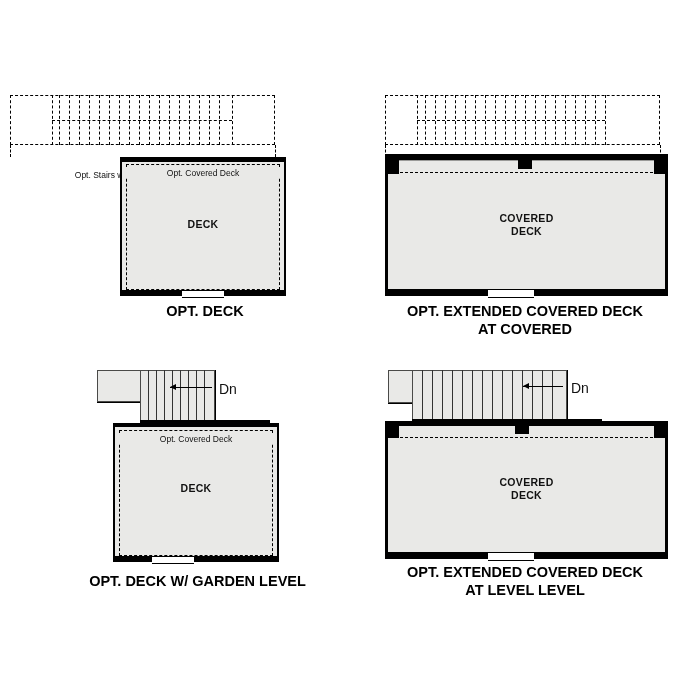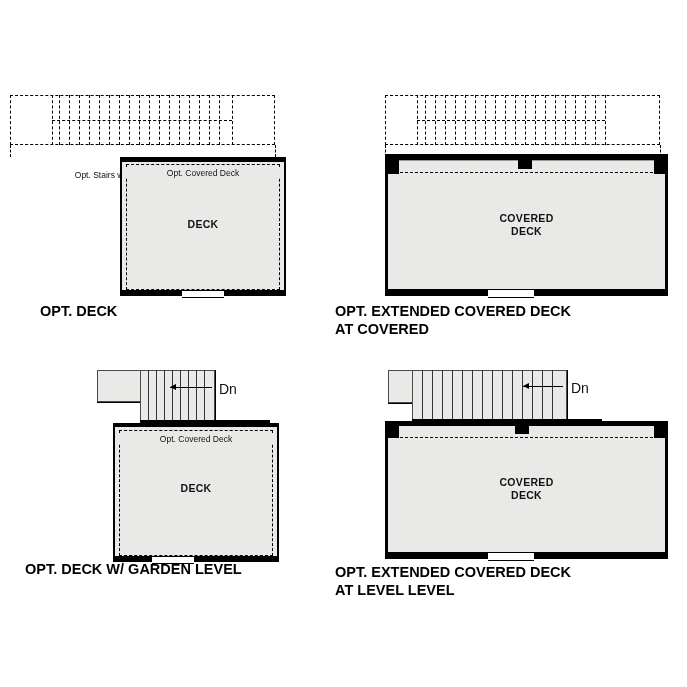--- a/index.html
+++ b/index.html
@@ -75,21 +75,21 @@
     letter-spacing: 0.3px;
     text-align: center;
     white-space: nowrap;
     line-height: 13px;
   }
   .caption {
     position: absolute;
     font-size: 14.5px;
     font-weight: bold;
     color: #000;
-    text-align: left;
+    text-align: center;
     line-height: 18px;
     white-space: nowrap;
   }
   .stair-fill {
     position: absolute;
     background: #e9e9e7;
     border: 1px solid #4a4a48;
     box-sizing: border-box;
   }
   .tread {
@@ -273,21 +273,21 @@
     <div class="wall-thin" style="left:113px; top:66px; width:2px; height:132px;"></div>
     <div class="wall-thin" style="left:277px; top:66px; width:2px; height:132px;"></div>
 
     <div class="dashbox" style="left:119px; top:70px; width:154px; height:126px;"></div>
     <div class="label-small" style="left:119px; top:74px; width:154px; background:#e9e9e7;">Opt. Covered Deck</div>
 
     <div class="label-room" style="left:113px; top:122px; width:166px;">
       <span>DECK</span>
     </div>
 
-    <div class="caption" style="left:25px; top:200px; width:345px;">
+    <div class="caption" style="left:25px; top:212px; width:345px;">
       <span>OPT. DECK W/ GARDEN LEVEL</span>
     </div>
   </div>
 
   <div class="plan" style="left:360px; top:360px; width:327px; height:250px;">
 
     <div class="stair-fill" style="left:28px; top:10px; width:85px; height:33px;"></div>
     <div class="stair-fill" style="left:52px; top:10px; width:155px; height:52px;"></div>
 
     <div style="position:absolute; left:52px; top:10px; width:155px; height:52px;">

